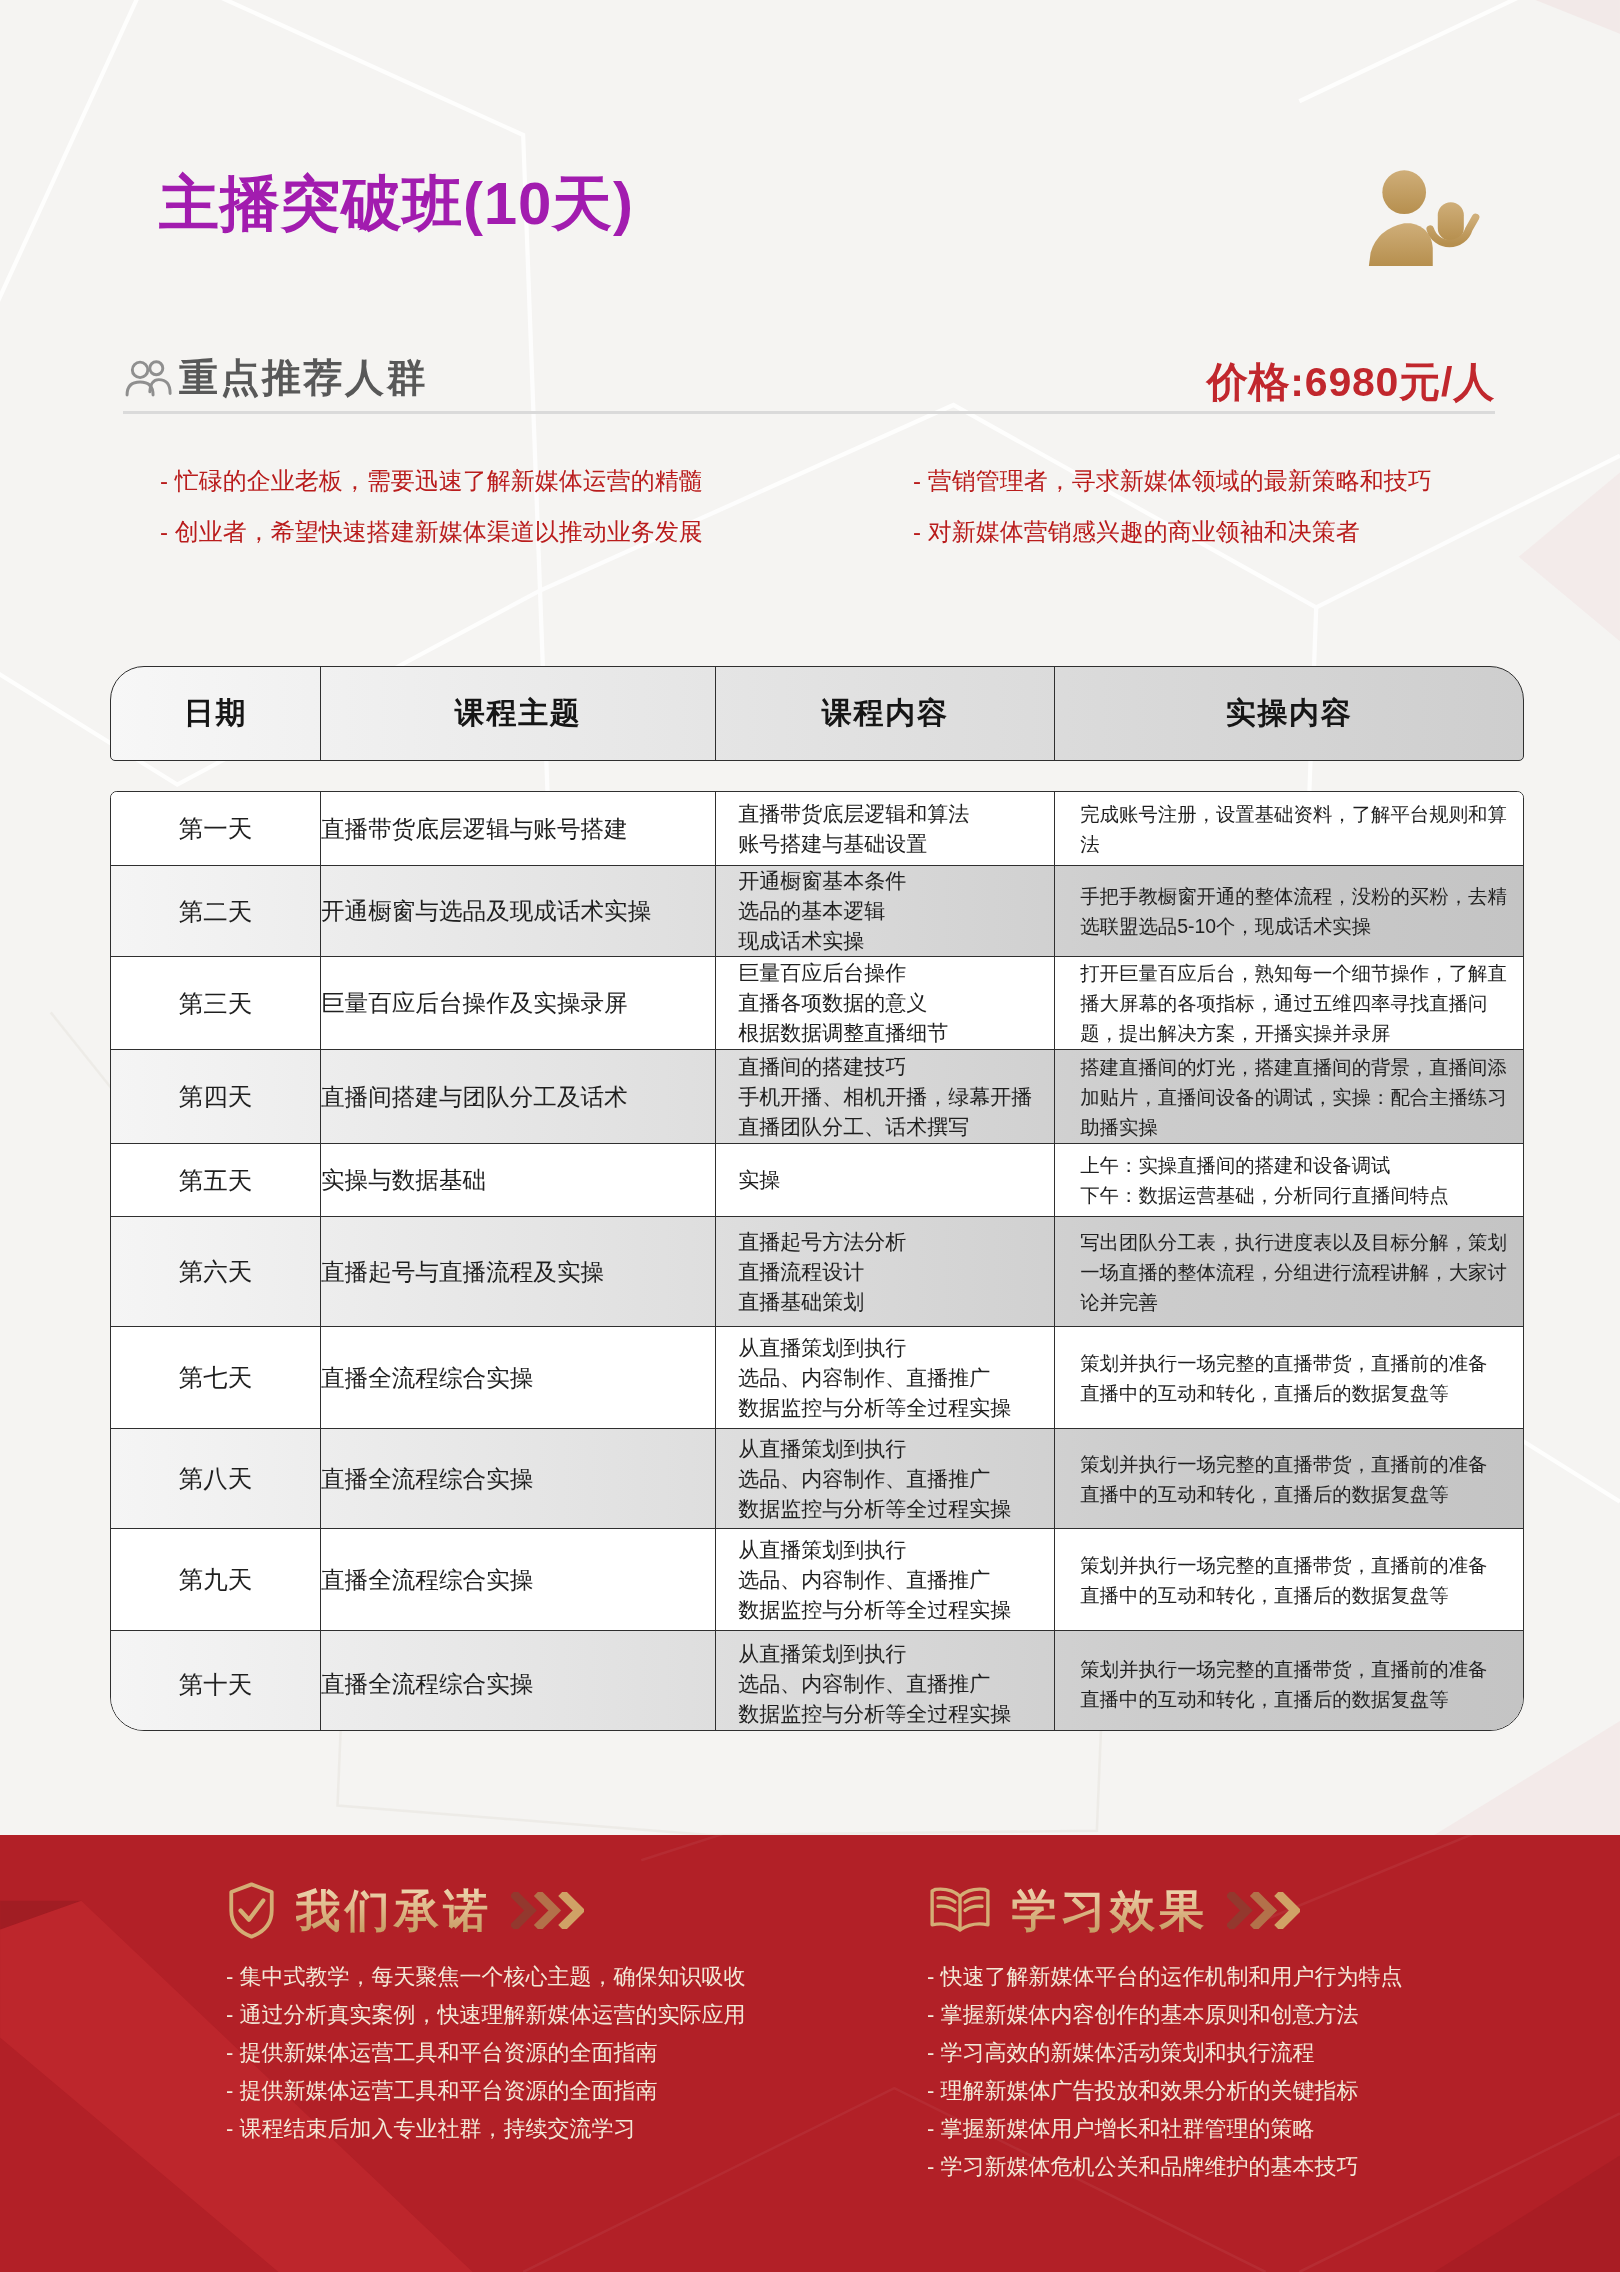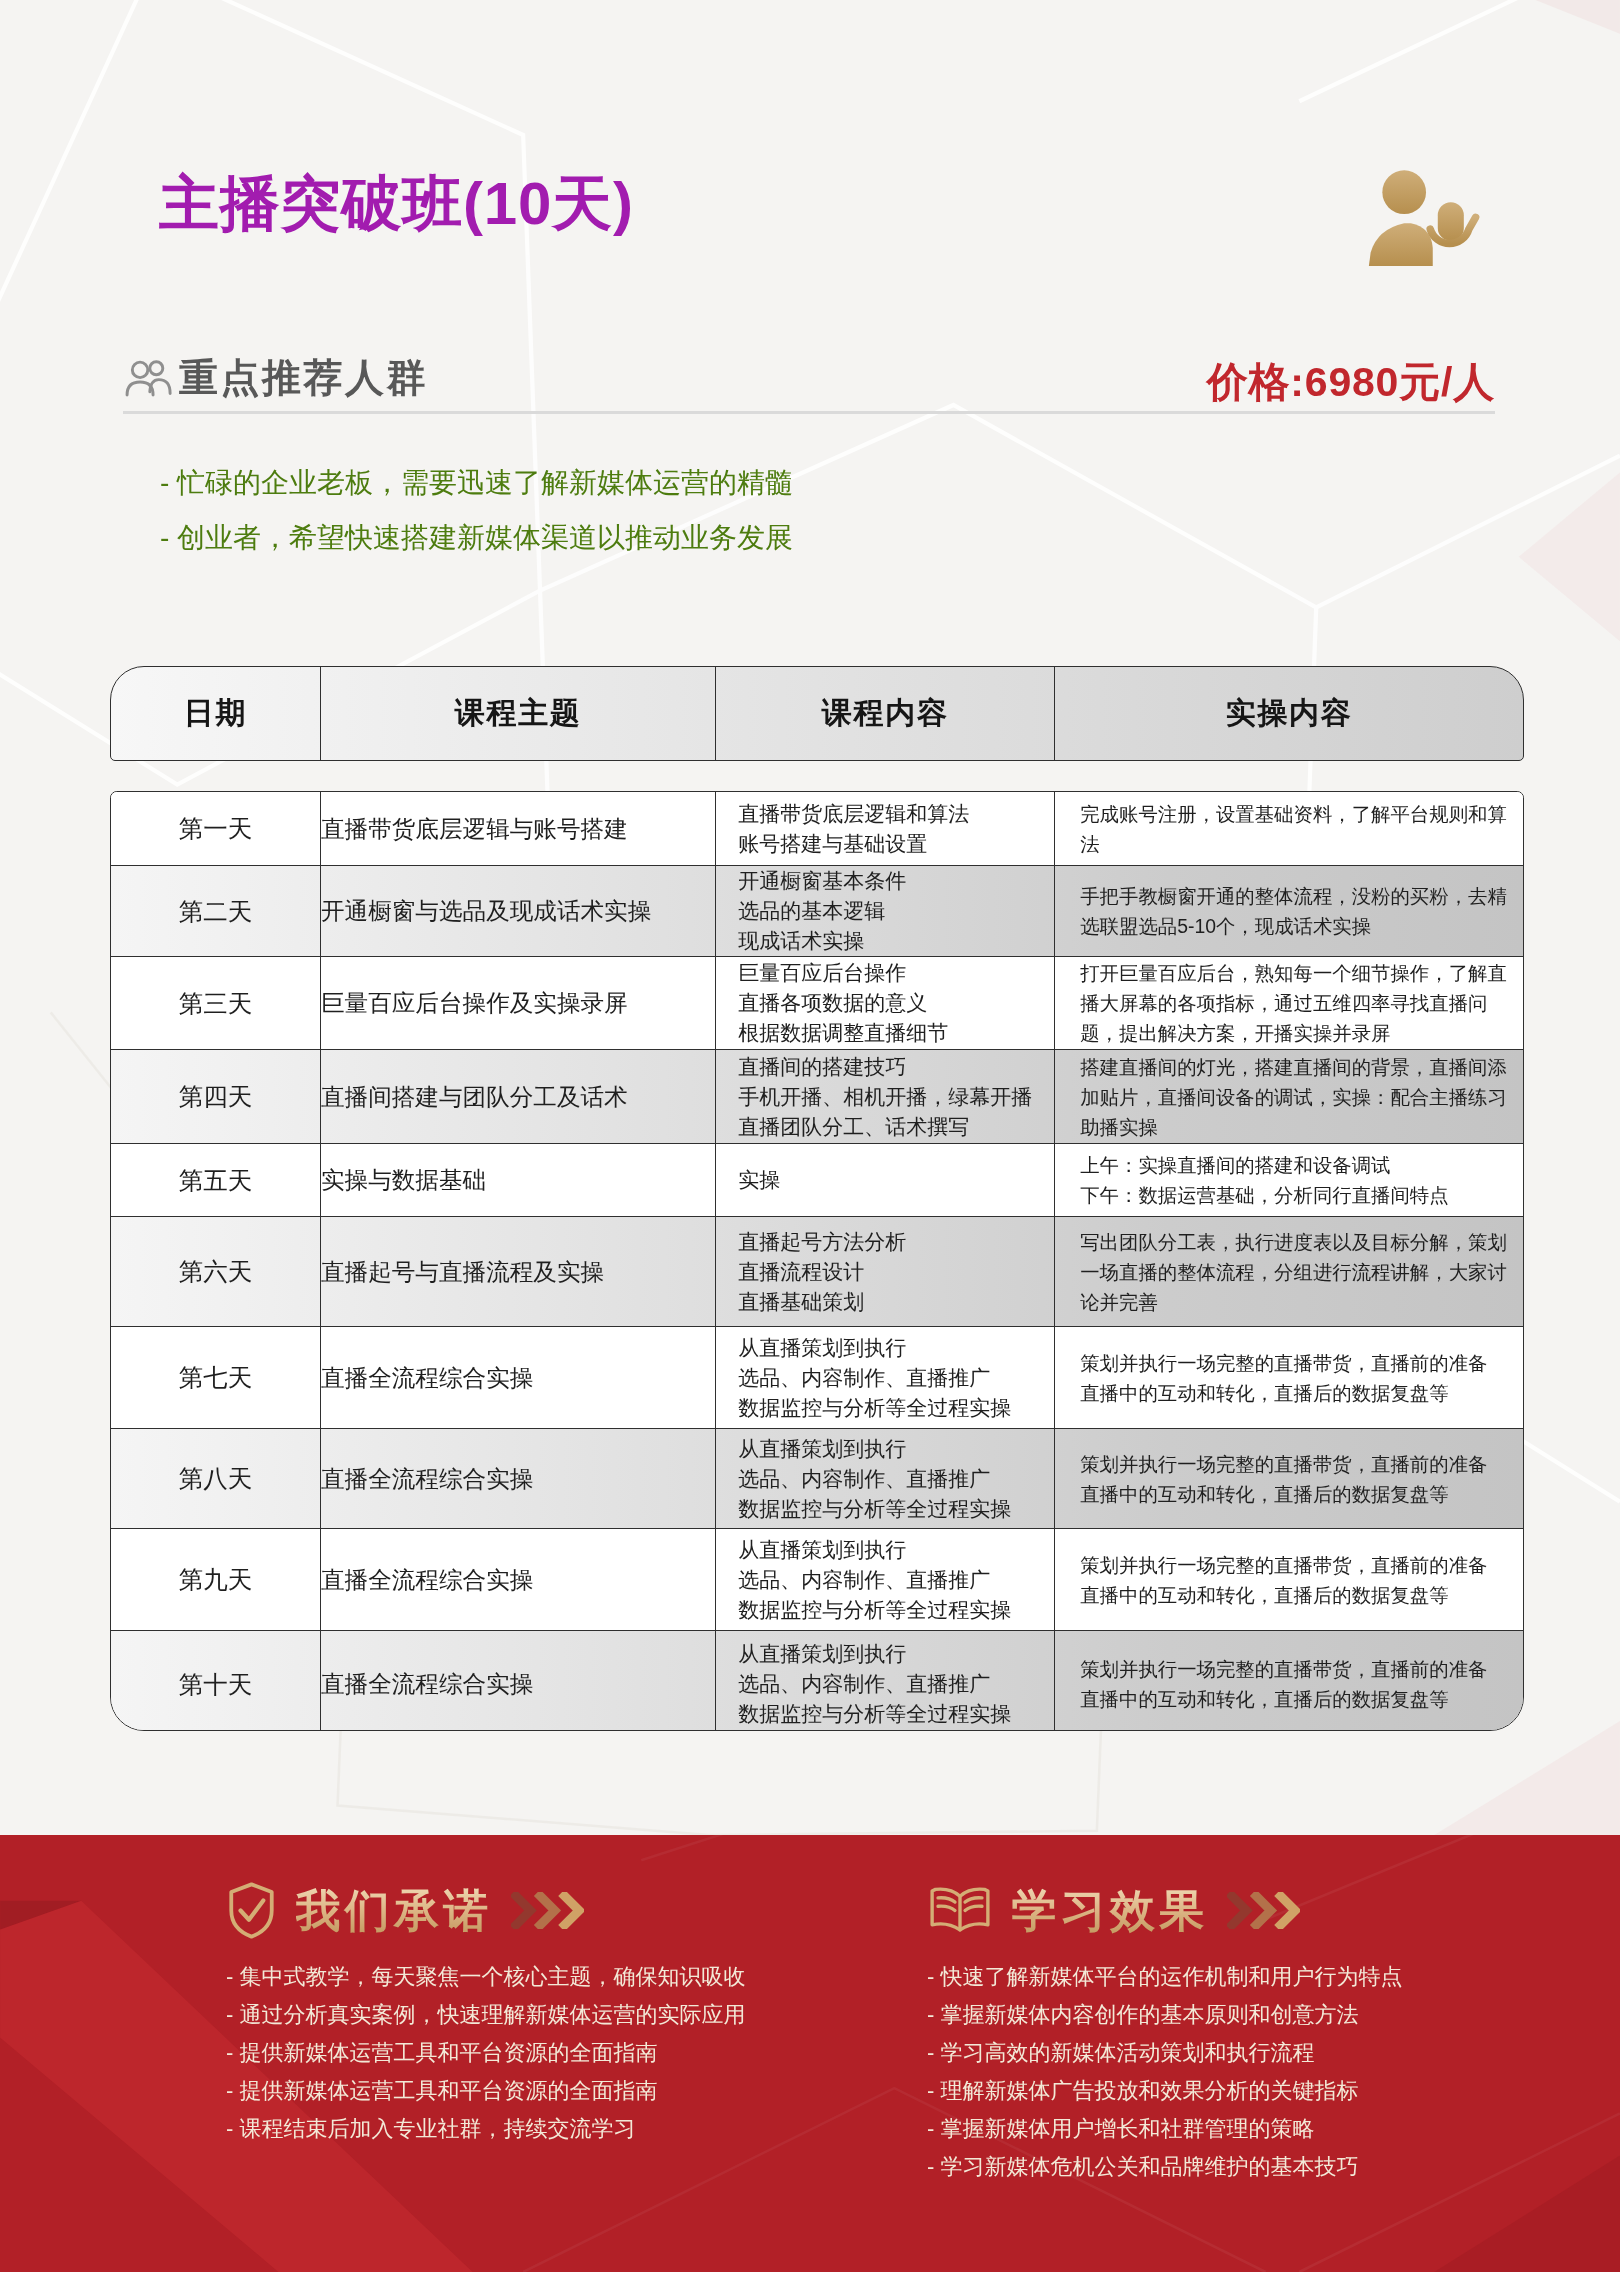--- a/index.html
+++ b/index.html
@@ -21,21 +21,21 @@
 
   .aud-head{position:absolute;left:123px;top:351px;display:flex;align-items:center;gap:4px;}
   .aud-head .people-ic{width:52px;height:42px;}
   .aud-head-label{font-size:39px;font-weight:bold;color:#585858;letter-spacing:2.5px;}
   .price{
     position:absolute;right:125px;top:355px;
     font-size:41px;font-weight:bold;color:#c1272d;letter-spacing:0.8px;white-space:nowrap;
   }
   .divider{position:absolute;left:123px;top:411px;width:1372px;height:2.5px;background:#dadada;}
 
-  .aud-col{position:absolute;top:469px;font-size:28px;color:#4d7c0f;}
+  .aud-col{position:absolute;top:469px;font-size:24px;color:#b91c1c;}
   .aud-col .b-line{margin-bottom:27px;line-height:1;white-space:nowrap;}
   .aud-left{left:160px;}
   .aud-right{left:913px;}
 
   
   .thead{
     position:absolute;left:110px;top:666px;width:1414px;height:95px;
     box-sizing:border-box;border:1.7px solid #2f2f2f;
     border-radius:34px 34px 5px 5px;
     background:linear-gradient(90deg,#f7f7f7 0%,#e6e6e6 40%,#cecece 100%);
@@ -152,20 +152,24 @@
   </div>
 
   <div class="price">价格:6980元/人</div>
 
   <div class="divider"></div>
 
   <div class="aud-col aud-left">
       <div class="b-line">- 忙碌的企业老板，需要迅速了解新媒体运营的精髓</div>
       <div class="b-line">- 创业者，希望快速搭建新媒体渠道以推动业务发展</div>
     </div>
+  <div class="aud-col aud-right">
+      <div class="b-line">- 营销管理者，寻求新媒体领域的最新策略和技巧</div>
+      <div class="b-line">- 对新媒体营销感兴趣的商业领袖和决策者</div>
+    </div>
 
   <div class="thead">
     <div class="th w1">日期</div>
     <div class="th w2">课程主题</div>
     <div class="th w3">课程内容</div>
     <div class="th w4">实操内容</div>
   </div>
 
   <div class="tbody">
       <div class="trow">

